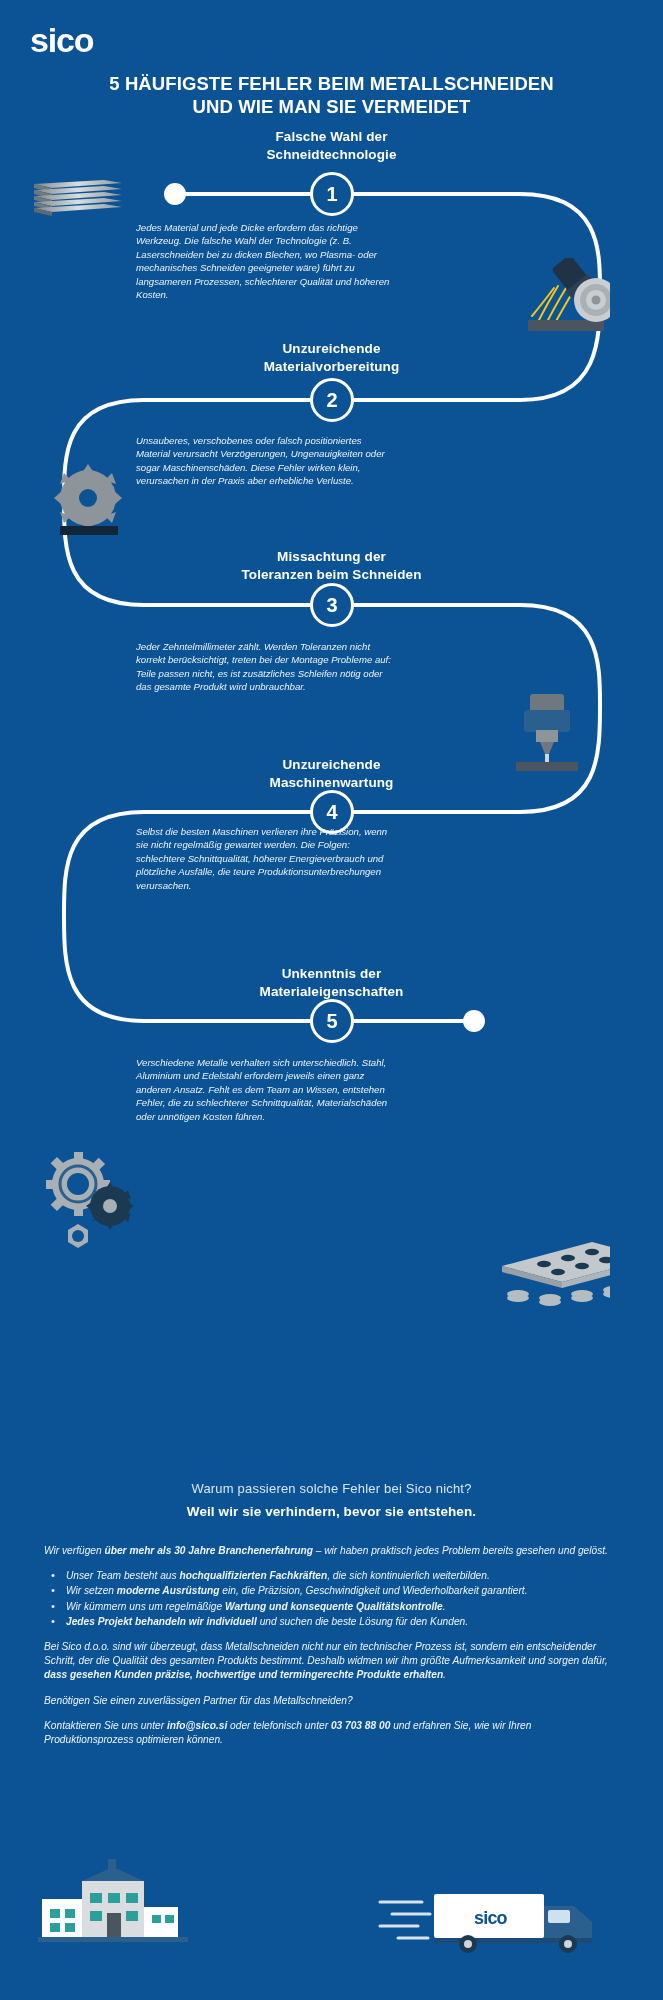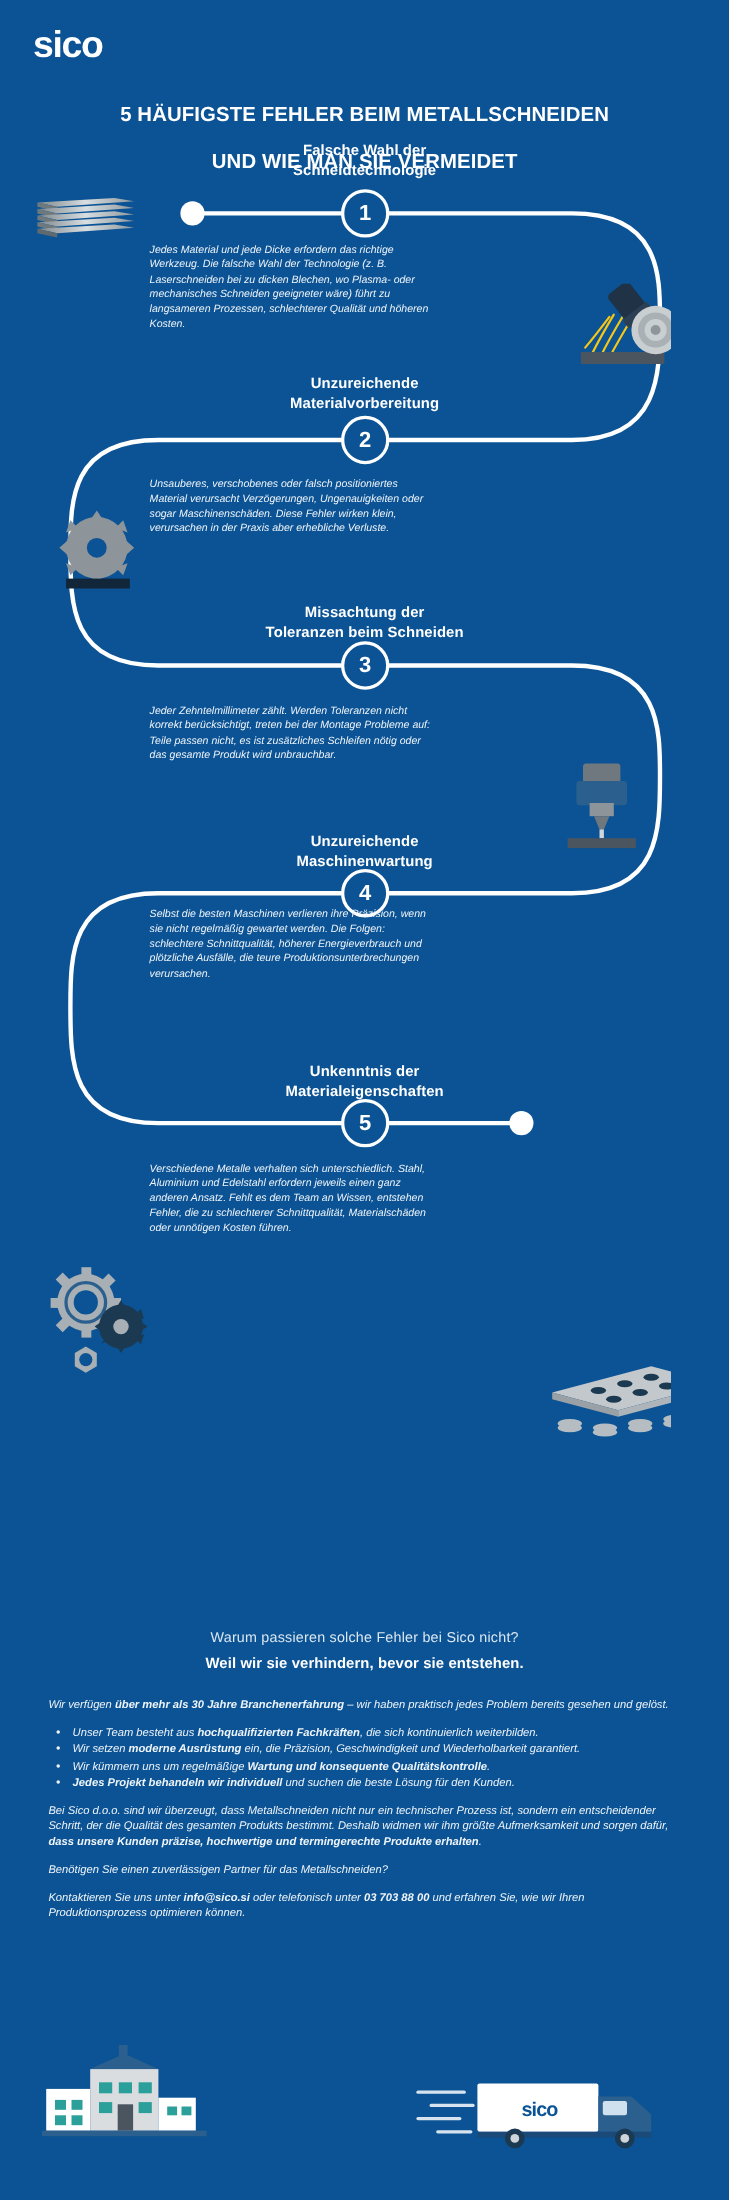--- a/index.html
+++ b/index.html
@@ -30,21 +30,21 @@
     left: 0; top: 72px;
     width: 663px;
     text-align: center;
     color: #ffffff;
     font-weight: bold;
     font-size: 18.5px;
     line-height: 23px;
     letter-spacing: 0.1px;
     padding: 0 28px;
   }
-  #main-title .ln { display: block; margin-top: 20px; }
+  #main-title .ln { display: block; }
 
   
   #timeline-svg {
     position: absolute;
     left: 0; top: 0;
     width: 663px; height: 1460px;
     pointer-events: none;
   }
 
   
@@ -367,21 +367,21 @@
       </li>
       <li>
         <span>Wir kümmern uns um regelmäßige </span><b>Wartung und konsequente Qualitätskontrolle</b><span>.</span>
       </li>
       <li>
         <span></span><b>Jedes Projekt behandeln wir individuell</b><span> und suchen die beste Lösung für den Kunden.</span>
       </li>
     </ul>
 
     <p>
-      <span>Bei Sico d.o.o. sind wir überzeugt, dass Metallschneiden nicht nur ein technischer Prozess ist, sondern ein entscheidender Schritt, der die Qualität des gesamten Produkts bestimmt. Deshalb widmen wir ihm größte Aufmerksamkeit und sorgen dafür, </span><b>dass unsere Kunden präzise, hochwertige und termingerechte Produkte erhalten</b><span>.</span>
+      <span>Bei Sico d.o.o. sind wir überzeugt, dass Metallschneiden nicht nur ein technischer Prozess ist, sondern ein entscheidender Schritt, der die Qualität des gesamten Produkts bestimmt. Deshalb widmen wir ihm größte Aufmerksamkeit und sorgen dafür, </span><b>dass gesehen Kunden präzise, hochwertige und termingerechte Produkte erhalten</b><span>.</span>
     </p>
 
     <p>Benötigen Sie einen zuverlässigen Partner für das Metallschneiden?</p>
 
     <p>
       <span>Kontaktieren Sie uns unter </span><b>info@sico.si</b><span> oder telefonisch unter </span><b>03 703 88 00</b><span> und erfahren Sie, wie wir Ihren Produktionsprozess optimieren können.</span>
     </p>
 
   </div>
 

